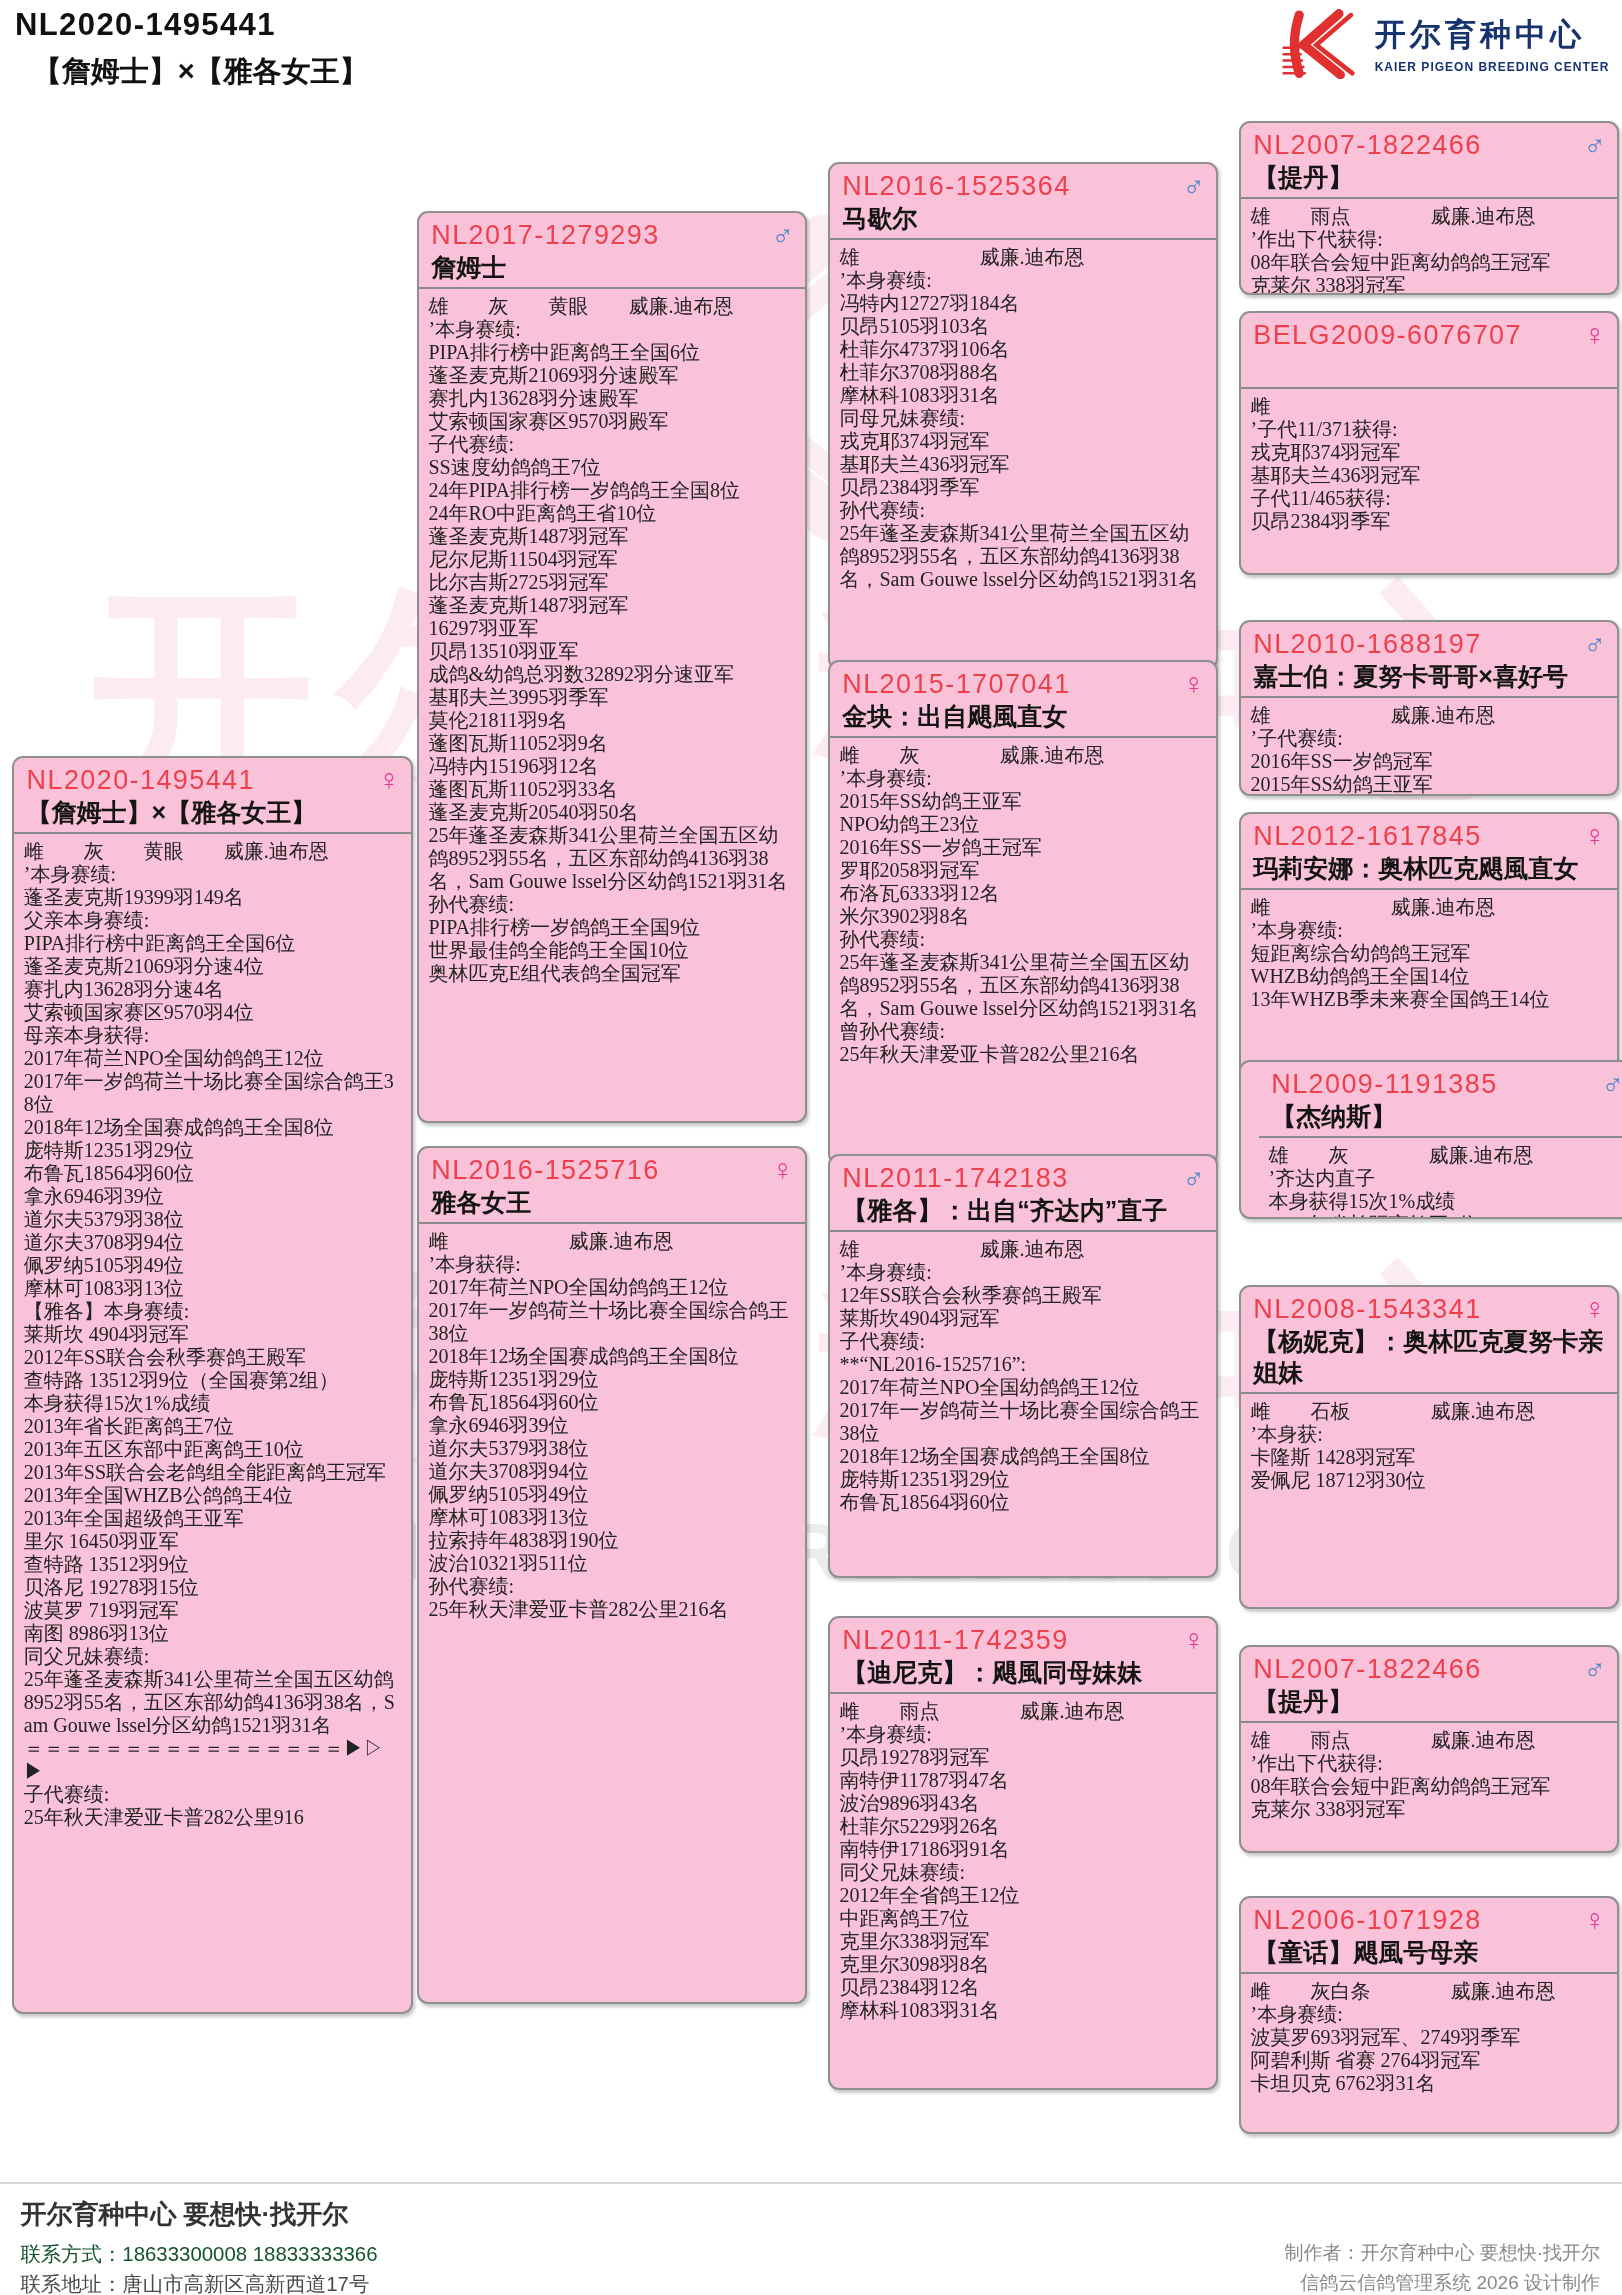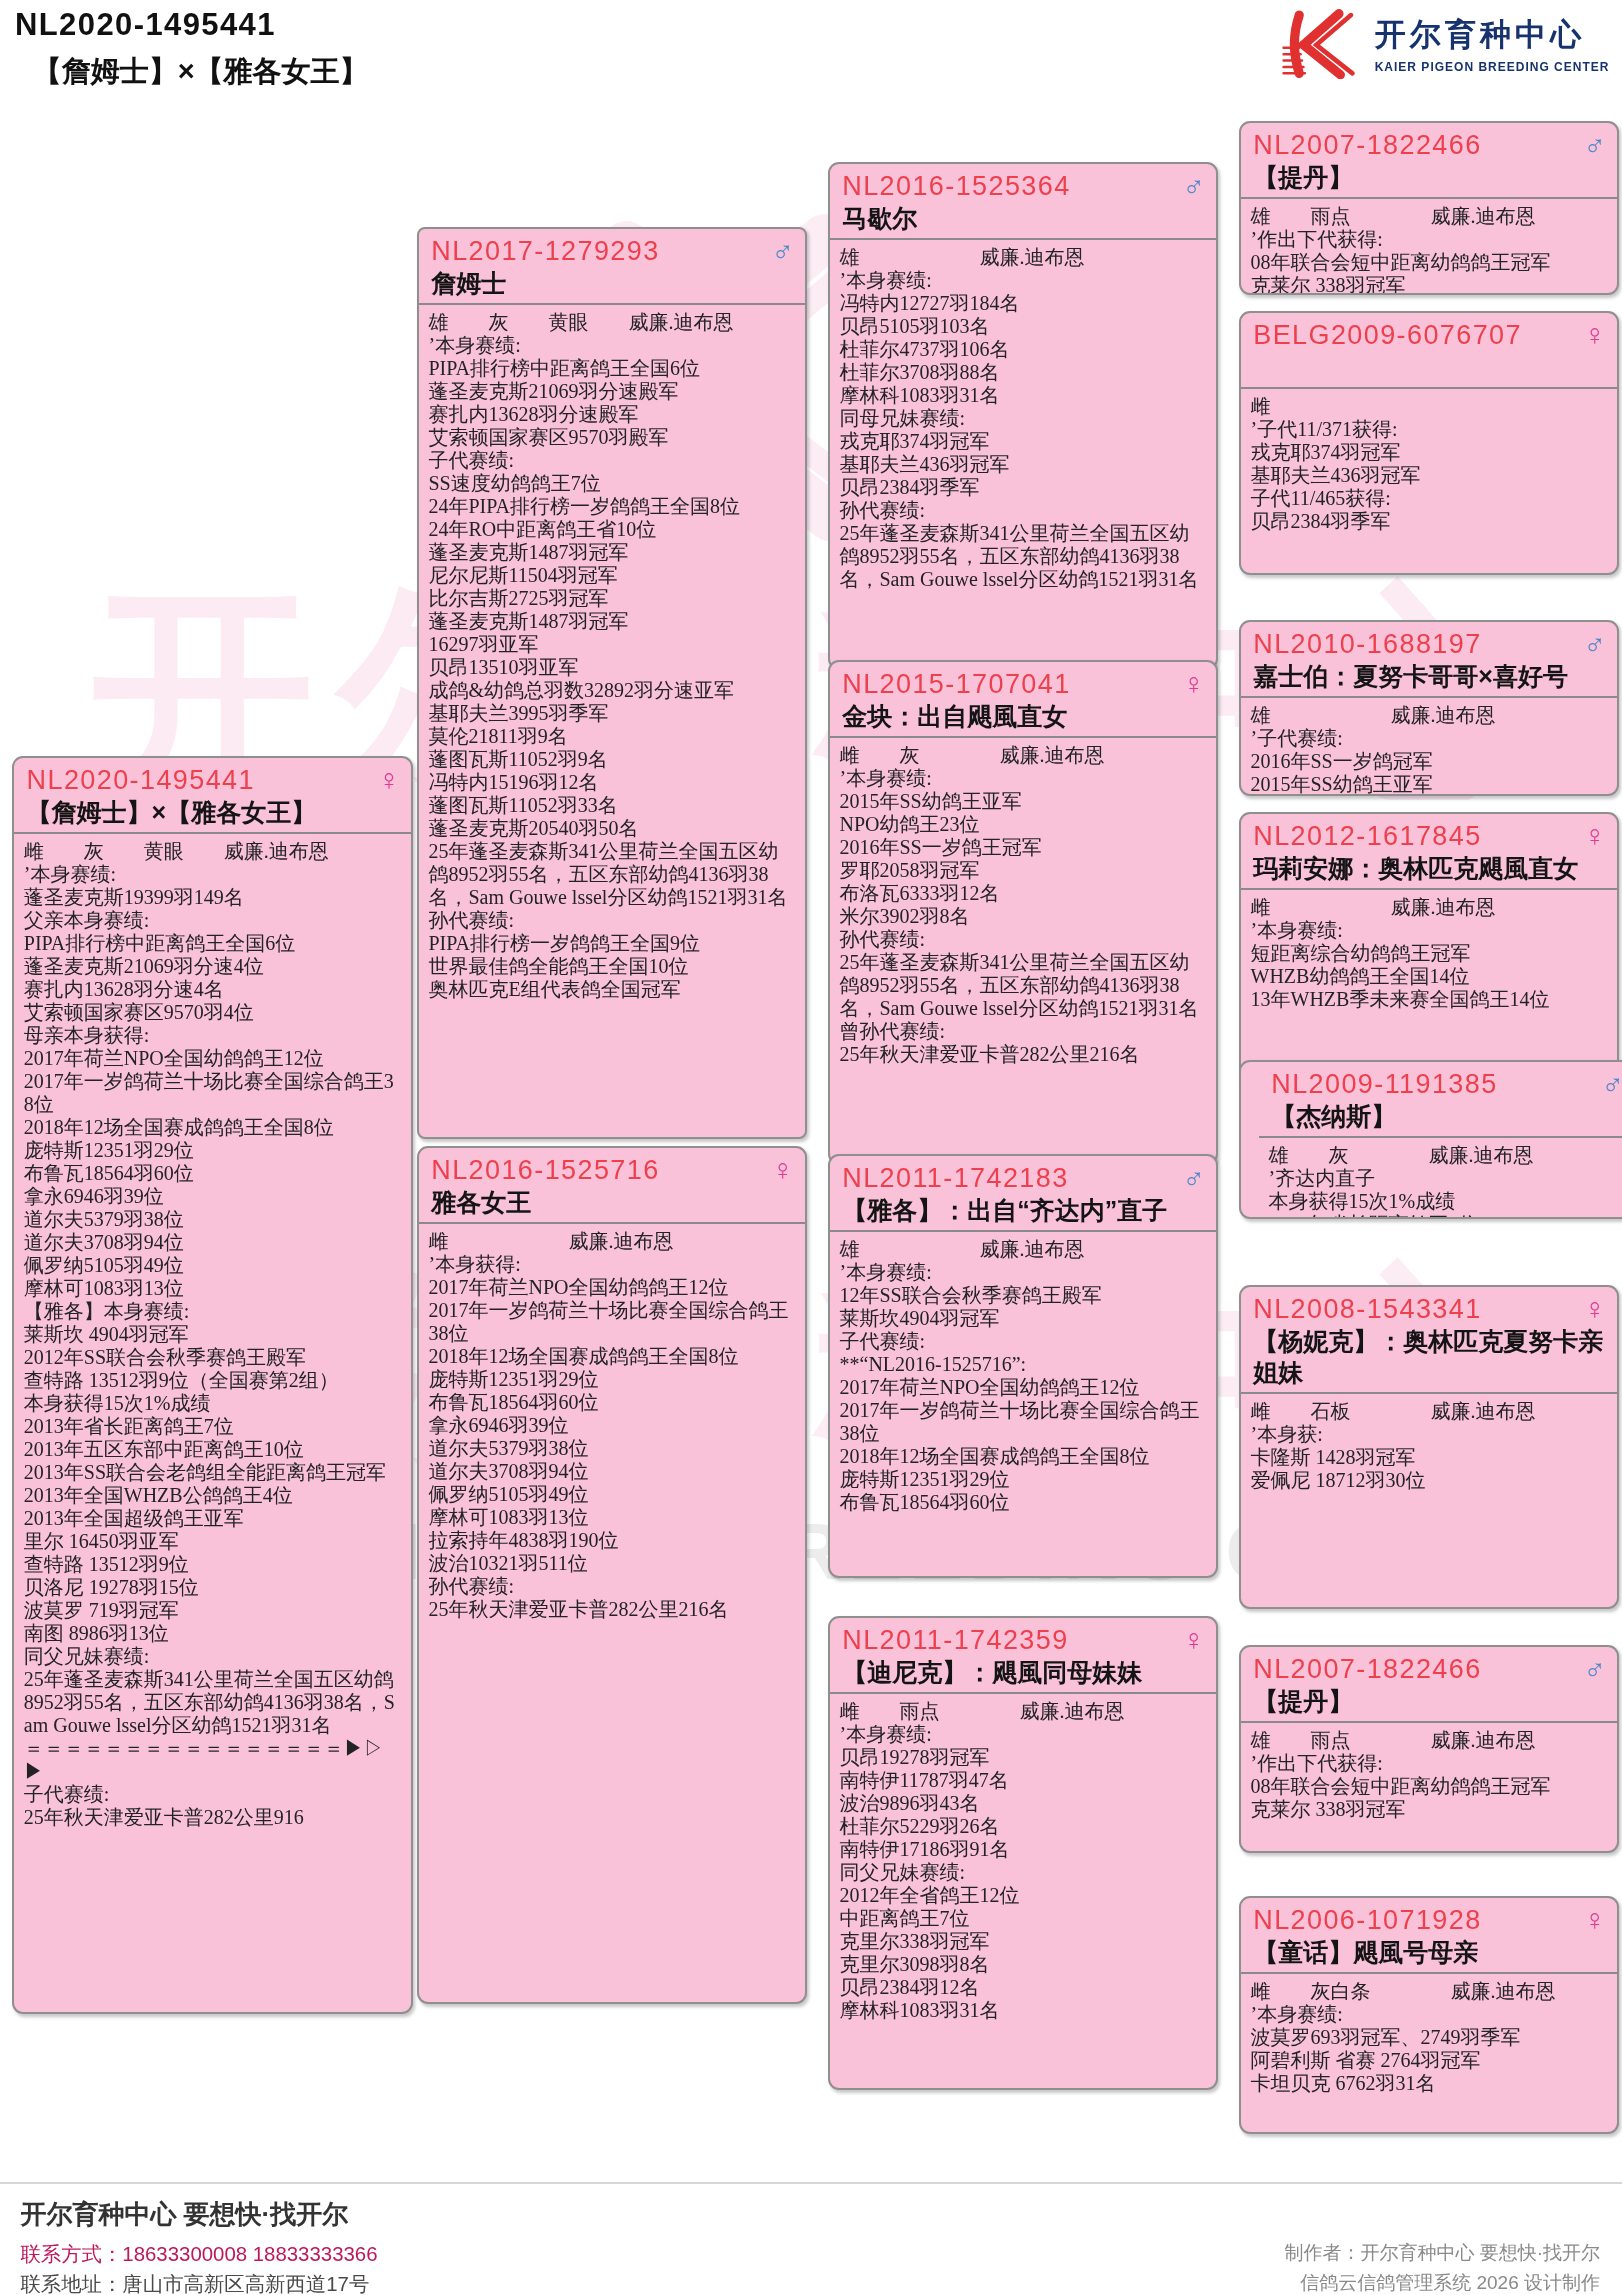--- a/index.html
+++ b/index.html
@@ -47,39 +47,39 @@
   .box-body {
     padding:6.8px 9.5px 5.5px 9.5px;
     font-family:"Liberation Serif", serif;
     font-size:20px; line-height:23px; color:#232323;
     word-break:break-all;
   }
   .record-line { min-height:22.5px; }
 
   
   .pos-subject   { left:12.3px;   top:756px; width:397px; height:1254px; }
-  .pos-james     { left:417px;  top:227px;  width:386px; height:908px;border-radius:8px; }
+  .pos-james     { left:417px;  top:211px;  width:386px; height:908px; }
   .pos-queen     { left:417px;  top:1146px; width:386px; height:854px; }
   .pos-marshal   { left:828px; top:162px;  width:386px; height:504px; }
   .pos-nugget    { left:828px; top:660px;  width:386px; height:501px; }
   .pos-jacob     { left:828px; top:1154px; width:386px; height:420px; }
   .pos-dinique   { left:828px; top:1616px; width:386px; height:470px; }
   .pos-tidan1    { left:1239px; top:121px;  width:376px; height:170px; }
   .pos-belg      { left:1239px; top:311px;  width:376px; height:260px; }
   .pos-carlsberg { left:1239px; top:620px;  width:376px; height:172px; }
   .pos-mariana   { left:1239px; top:812px; width:376px; height:281px; }
   .pos-janus     { left:1239px; top:1060px; width:376px; height:155px;padding-left:18px; }
   .pos-yannick   { left:1239px; top:1285px; width:376px; height:320px; }
   .pos-tidan2    { left:1239px; top:1645px; width:376px; height:204px; }
   .pos-fairytale { left:1239px; top:1896px; width:376px; height:234px; }
 
   
   .footer-rule { position:absolute; left:0; width:1623px; top:2182px; border-top:2px solid #d6d6d6; z-index:2; }
   .footer-brand { position:absolute; left:20.4px; top:2197px; font-size:26px; font-weight:bold; color:#333; z-index:2; }
-  .footer-phone { position:absolute; left:20.4px; top:2240px; font-size:20.4px; color:#be185d; z-index:2; }
+  .footer-phone { position:absolute; left:20.4px; top:2240px; font-size:20.4px; color:#14532d; z-index:2; }
   .footer-addr  { position:absolute; left:20.4px; top:2270px; font-size:20.4px; color:#4a4a4a; z-index:2; }
   .footer-maker { position:absolute; right:23px; top:2240px; font-size:19px; color:#8a8a8a; z-index:2;margin-left:23px; }
   .footer-sys   { position:absolute; right:23px; top:2270px; font-size:19px; color:#8a8a8a; z-index:2; }
 </style>
 </head>
 <body>
 
 <div class="wm wm-k">
   <svg width="422" height="341" viewBox="0 0 120 100">
     <g stroke="#e23a8c" stroke-linecap="round" fill="none">

